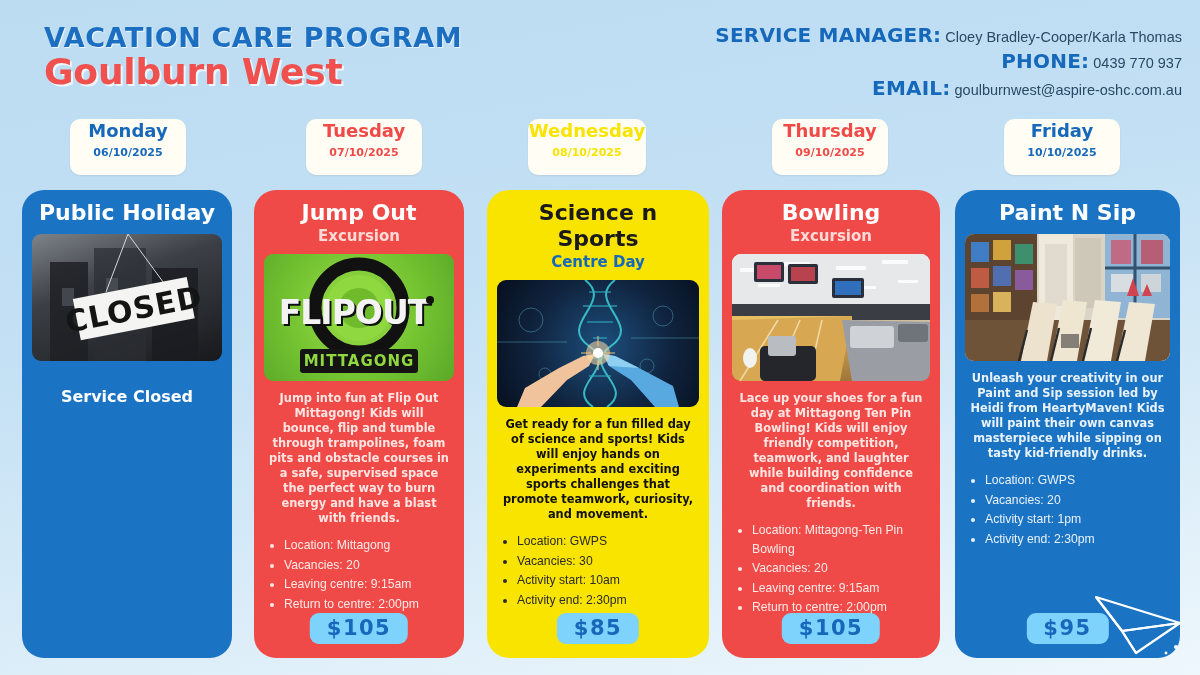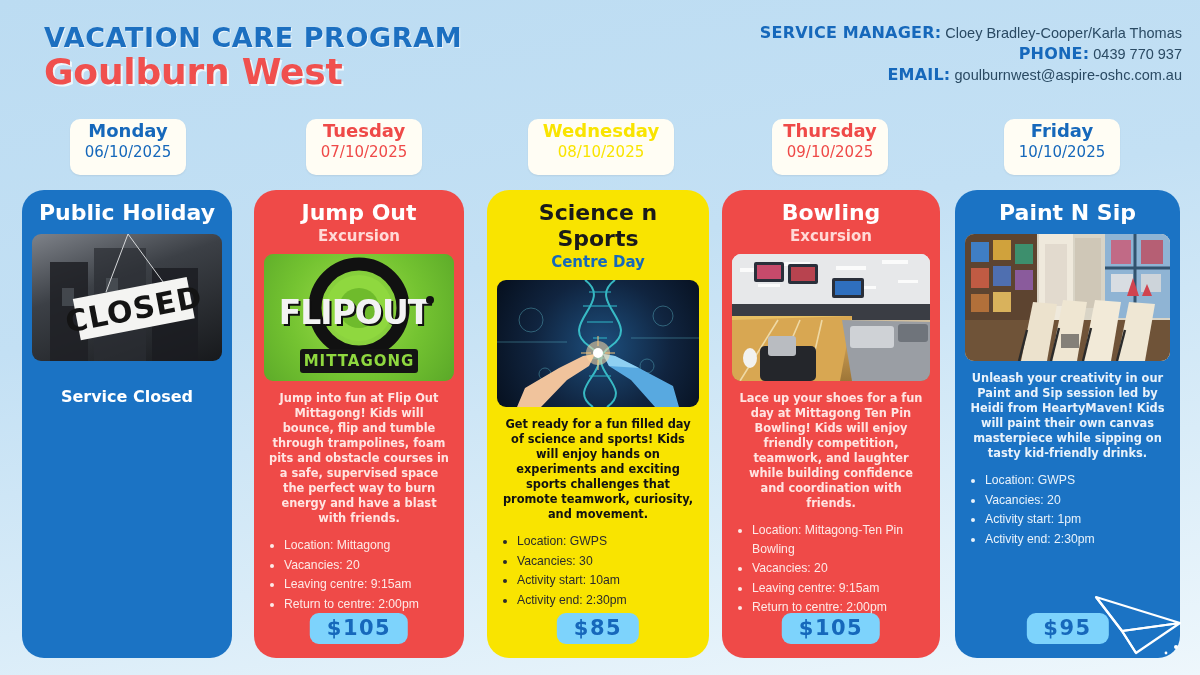--- a/index.html
+++ b/index.html
@@ -20,32 +20,32 @@
   }
   .brand-line2{
     font-family:"DejaVu Sans", sans-serif;
     font-weight:bold; font-size:36px; letter-spacing:-.2px; margin-top:-2px;
     color:#f0504e; text-shadow:2px 2px 0 rgba(255,255,255,.75);
   }
   .contact{ position:absolute; right:18px; top:22px; text-align:right; line-height:1.32; }
   .c-row{ white-space:nowrap; font-size:14.5px; }
   .c-lab{
     font-family:"DejaVu Sans", sans-serif;
-    font-weight:bold; color:#1668bb; font-size:16px; letter-spacing:.2px;
+    font-weight:bold; color:#1668bb; font-size:20px; letter-spacing:.2px;
   }
   .c-val{ color:#2a4a63; font-size:14.5px; }
 
   
   .pill{
     position:absolute; top:119px; width:116px; height:56px;
     background:#fffdf4; border-radius:10px; text-align:center;
     box-shadow:0 1px 2px rgba(0,0,0,.07);
   }
   .pill .dname{ font-family:"DejaVu Sans", sans-serif; font-weight:bold; font-size:18px; line-height:24px; }
-  .pill .ddate{ font-family:"DejaVu Sans", sans-serif; font-weight:normal; font-size:15px; line-height:19px; }
+  .pill .ddate{ font-family:"DejaVu Sans", sans-serif; font-weight:bold; font-size:11px; line-height:19px; }
 
   
   .card{
     position:absolute; top:190px; width:210px; height:468px;
     border-radius:22px; overflow:hidden; padding:10px 10px 0 10px;
   }
   .c-title{
     font-family:"DejaVu Sans", sans-serif; font-weight:bold;
     text-align:center; font-size:22px; line-height:26px;
   }
@@ -130,21 +130,21 @@
 </div>
 
 <div class="pill" style="left:70px">
   <div class="dname" style="color: rgb(22, 104, 187);">Monday</div>
   <div class="ddate" style="color: rgb(22, 104, 187);">06/10/2025</div>
 </div>
 <div class="pill" style="left:306px">
   <div class="dname" style="color: rgb(239, 74, 72);">Tuesday</div>
   <div class="ddate" style="color: rgb(239, 74, 72);">07/10/2025</div>
 </div>
-<div class="pill" style="left:528px; width:146px">
+<div class="pill" style="left:528px; width:118px">
   <div class="dname" style="color: rgb(249, 228, 0);">Wednesday</div>
   <div class="ddate" style="color: rgb(249, 228, 0);">08/10/2025</div>
 </div>
 <div class="pill" style="left:772px">
   <div class="dname" style="color: rgb(239, 74, 72);">Thursday</div>
   <div class="ddate" style="color: rgb(239, 74, 72);">09/10/2025</div>
 </div>
 <div class="pill" style="left:1004px">
   <div class="dname" style="color: rgb(22, 104, 187);">Friday</div>
   <div class="ddate" style="color: rgb(22, 104, 187);">10/10/2025</div>

